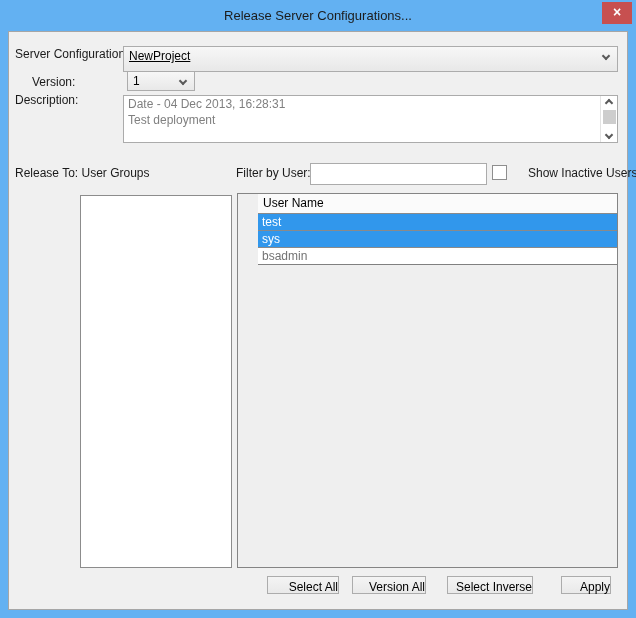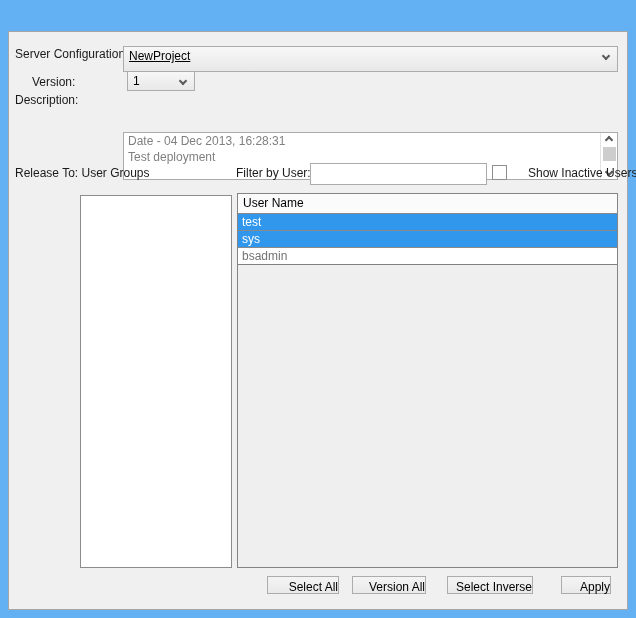--- a/index.html
+++ b/index.html
@@ -21,51 +21,57 @@
 
   .combo { border:1px solid #ACACAC; background:linear-gradient(#F7F7F7,#E8E8E8);
            line-height:19px; padding-left:5px; color:#000; }
   .combo .chev-down { position:absolute; right:8px; top:6px; }
 
   .chev-down, .chev-up { display:inline-block; width:6px; height:6px;
            border-right:2px solid #5a5a5a; border-bottom:2px solid #5a5a5a; }
   .chev-down { transform:rotate(45deg); }
   .chev-up   { transform:rotate(225deg); }
 
-  .descbox { background:#fff; border:1px solid #ABABAB; color:#808080;margin-top:37px; }
+  .descbox { background:#fff; border:1px solid #ABABAB; color:#808080; }
   .descbox .line { padding:1px 4px 0 4px; line-height:15px; }
   .vscroll { position:absolute; top:0; right:0; bottom:0; width:17px; background:#fff;
              border-left:1px solid #E3E3E3; display:flex; flex-direction:column; align-items:center; }
   .vscroll .arr { width:17px; height:14px; display:flex; align-items:center; justify-content:center; }
   .vscroll .thumb { width:13px; height:14px; background:#CDCDCD; }
   .vscroll .spacer { flex:1; }
 
   .textinput { border:1px solid #ABABAB; background:#fff; padding:0 4px; font-family:"Liberation Sans",sans-serif;
                font-size:12px; outline:none; }
 
   .checkbox { width:15px; height:15px; background:#fff; border:1px solid #8E8E8E; }
 
   .groups-list { background:#fff; border:1px solid #8C8C8C; }
 
-  .user-panel { background:#EFEFEF; border:1px solid #848484; }
+  .user-panel { background:#EFEFEF; border:1px solid #848484;padding-left:20px; }
   .table-header { height:20px; background:#FBFBFB; border-bottom:1px solid #8a8a8a;
                   line-height:19px; padding-left:5px; color:#000; }
   .user-row { height:17px; line-height:16px; padding-left:4px; background:#fff; color:#737373;
               border-bottom:1px solid #BFBFBF; }
   .user-row.selected { background:#3197EC; color:#fff; border-bottom:1px solid #8a8a8a; }
   .user-row.last { border-bottom:1px solid #808080; }
 
   .btn { position:absolute; top:544px; height:18px; background:linear-gradient(#F4F4F4,#E9E9E9);
          border:1px solid #ACACAC; text-align:right; line-height:20px; color:#000; cursor:default; }
 </style>
 </head>
 <body>
 
 <div class="dialog">
 
+  <div class="titlebar">
+    <div class="title">Release Server Configurations...</div>
+    <div class="close-btn">
+      <span>×</span>
+    </div>
+  </div>
 
   <div class="content">
 
     <div class="lbl" style="left:6px; top:15px;">Server Configuration:</div>
     <div class="combo" style="left:114px; top:14px; width:495px; height:26px;text-decoration:underline;">
       <span>NewProject</span>
       <span class="chev-down"></span>
     </div>
 
     <div class="lbl" style="left:6px; top:43px;margin-left:17px;">Version:</div>

